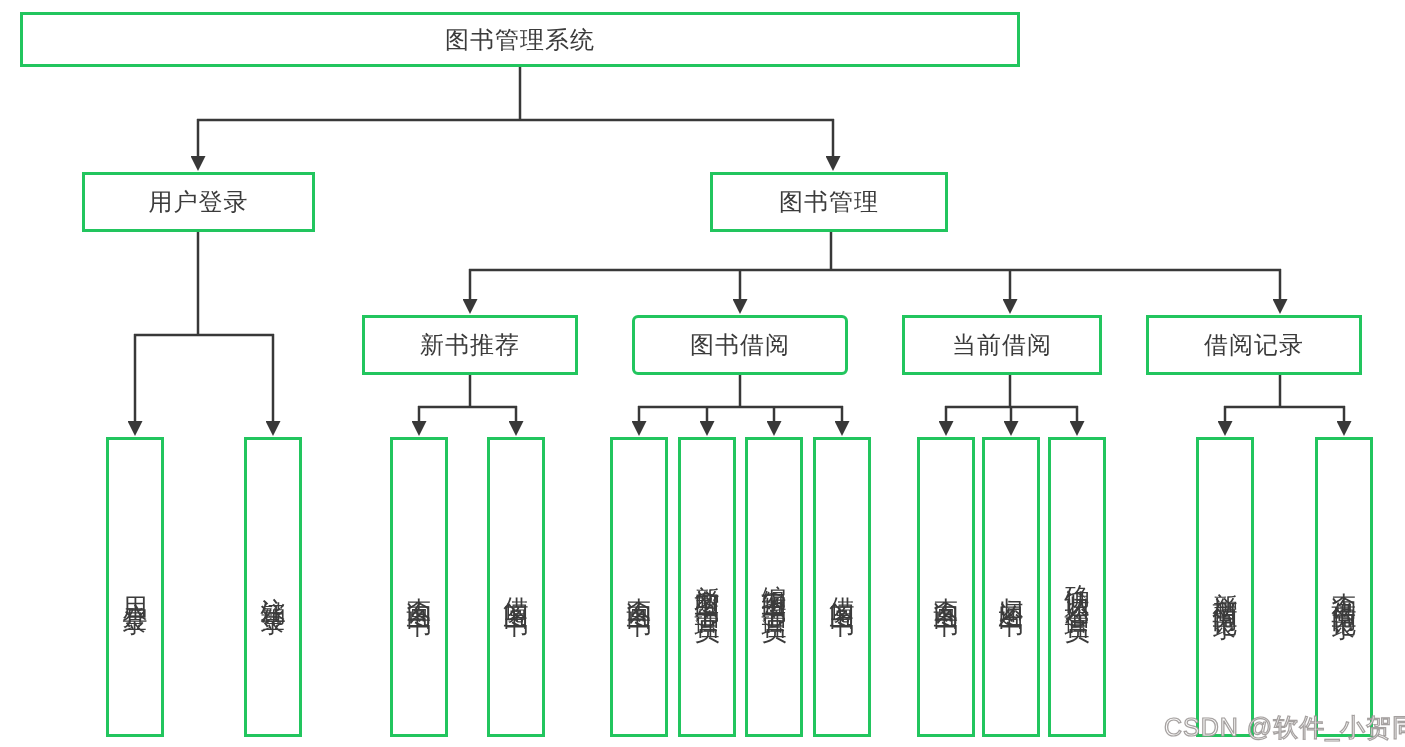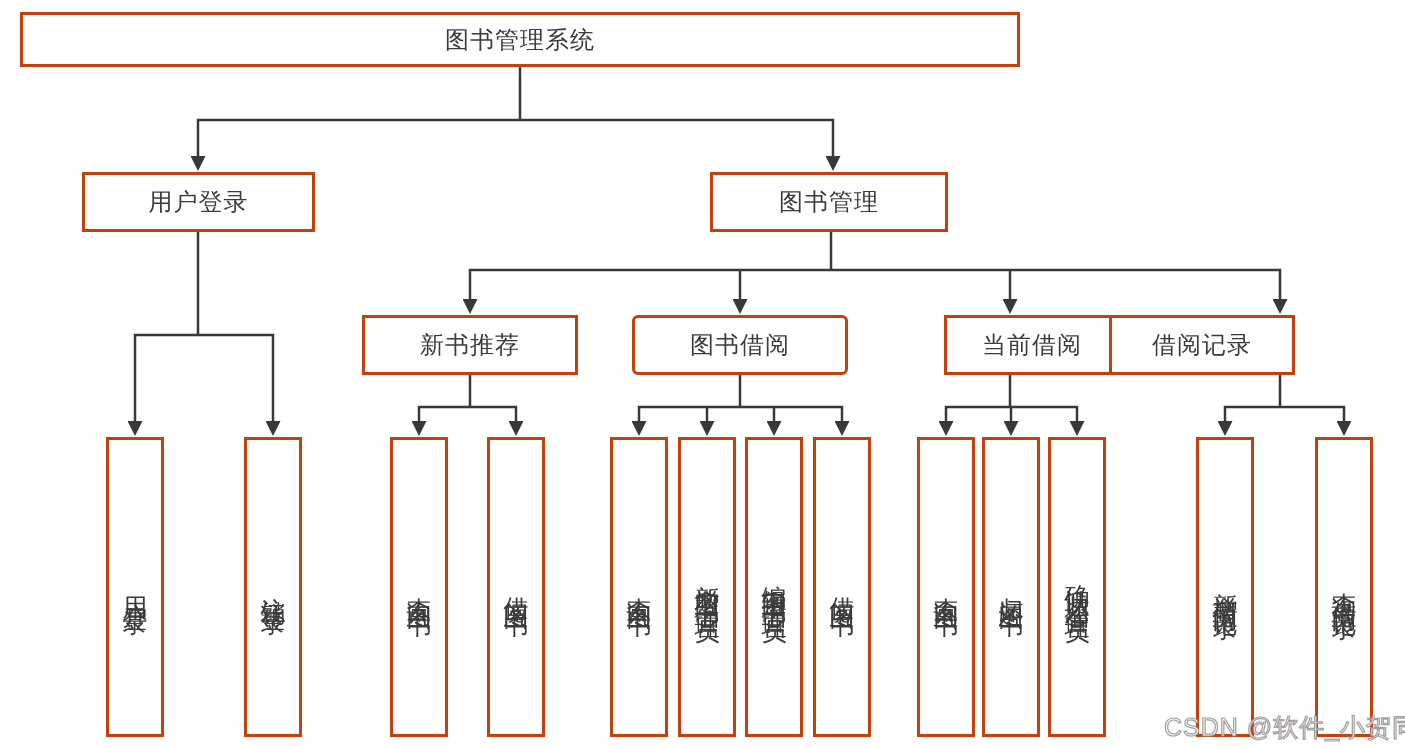--- a/index.html
+++ b/index.html
@@ -14,21 +14,21 @@
   }
   .connector-layer {
     position: absolute;
     left: 0; top: 0;
     width: 1405px; height: 747px;
     pointer-events: none;
   }
   .box {
     position: absolute;
     box-sizing: border-box;
-    border: 3px solid #c2410c;
+    border: 3px solid #22c55e;
     background: #ffffff;
     display: flex;
     align-items: center;
     justify-content: center;
     color: #3b3b3b;
     z-index: 2;
   }
   .hbox {
     height: 60px;
     font-size: 24px;
@@ -115,22 +115,22 @@
     </g>
   </svg>
 
   <div class="box root-box">图书管理系统</div>
 
   <div class="box hbox" style="left:82px; top:172px; width:233px;">用户登录</div>
   <div class="box hbox" style="left:362px; top:315px; width:216px;">新书推荐</div>
 
   <div class="box hbox" style="left:710px; top:172px; width:238px;">图书管理</div>
   <div class="box hbox" style="left:632px; top:315px; width:216px;border-radius:6px;">图书借阅</div>
-  <div class="box hbox" style="left:944px; top:315px; width:176px;text-align:right;">当前借阅</div>
-  <div class="box hbox" style="left:1109px; top:315px; width:186px;">借阅记录</div>
+  <div class="box hbox" style="left:902px; top:315px; width:200px;text-align:right;">当前借阅</div>
+  <div class="box hbox" style="left:1146px; top:315px; width:216px;">借阅记录</div>
 
   <div class="box leaf" style="left:106px;">用户登录</div>
   <div class="box leaf" style="left:244px;">注销登录</div>
 
   <div class="box leaf" style="left:390px;">查询图书</div>
   <div class="box leaf" style="left:487px;">借阅图书</div>
 
   <div class="box leaf" style="left:610px;">查询图书</div>
   <div class="box leaf" style="left:678px;">新增图书（管理员）</div>
   <div class="box leaf" style="left:745px;">编辑图书（管理员）</div>

